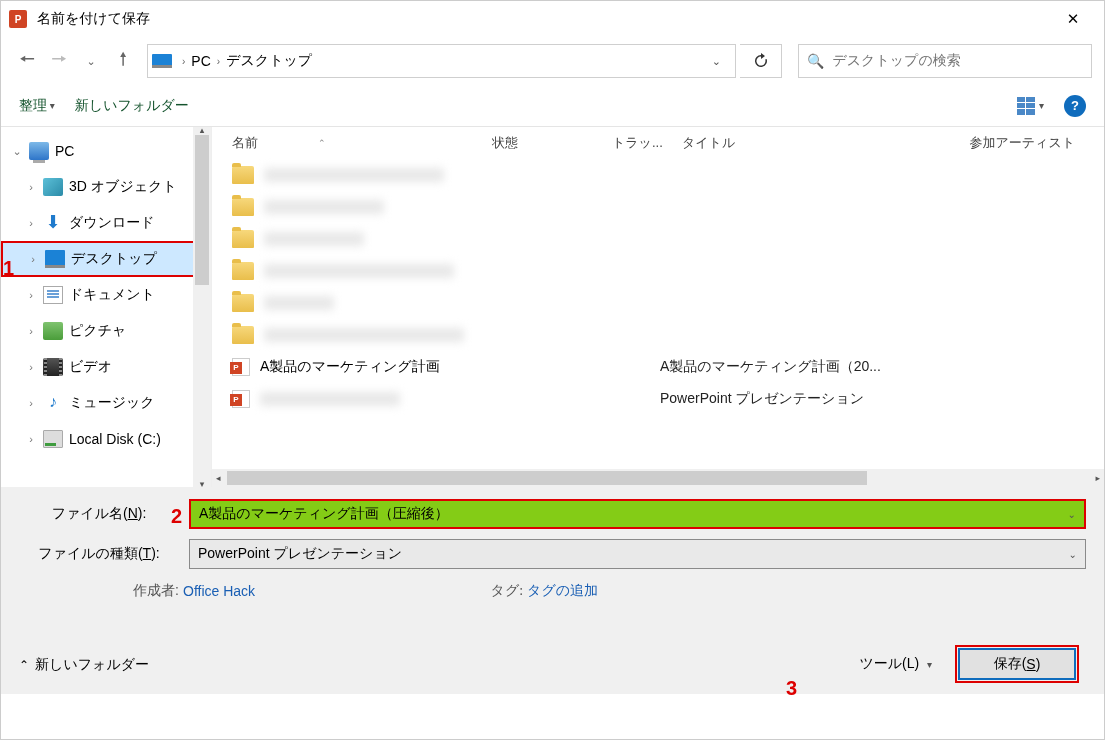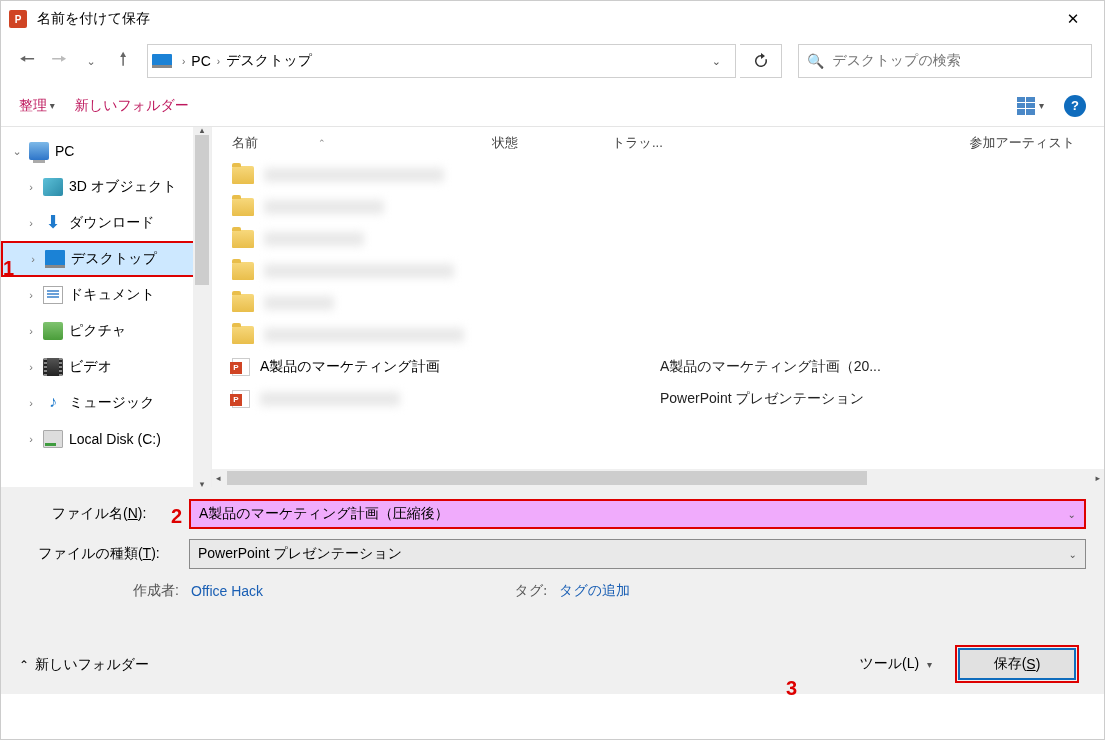--- a/index.html
+++ b/index.html
@@ -14,21 +14,21 @@
 .address-box { flex: 1; height: 34px; border: 1px solid #cfcfcf; display: flex; align-items: center; padding: 0 4px; font-size: 14px; margin-left: 6px; }
 .addr-icon { width: 20px; height: 14px; background: #1b82d6; margin-right: 8px; border-radius: 1px; position: relative; }
 .addr-icon::after { content: ""; position: absolute; bottom: 0; left: 0; right: 0; height: 3px; background: #888; }
 .crumb { padding: 0 4px; }
 .crumb-sep { color: #666; padding: 0 2px; font-size: 10px; }
 .addr-drop { margin-left: auto; color: #555; font-size: 11px; padding: 0 10px; }
 .refresh-btn { width: 42px; height: 34px; border: 1px solid #cfcfcf; border-left: none; display: flex; align-items: center; justify-content: center; margin-right: 12px; }
 .search-box { width: 294px; height: 34px; border: 1px solid #cfcfcf; display: flex; align-items: center; padding: 0 8px; color: #757575; font-size: 14px; }
 .search-icon { margin-right: 8px; font-size: 14px; color: #666; }
 .toolbar2 { height: 42px; border-bottom: 1px solid #e5e5e5; display: flex; align-items: center; padding: 0 18px; gap: 20px; font-size: 14px; }
-.toolbar2 .tool-lbl { color: #be185d; }
+.toolbar2 .tool-lbl { color: #14532d; }
 .tool-drop::after { content: " ▾"; font-size: 10px; color: #555; position: relative; top: -1px; }
 .toolbar2 .spacer { flex: 1; }
 .view-icon { display: flex; align-items: center; gap: 4px; }
 .view-grid { width: 18px; height: 18px; display: grid; grid-template-columns: 1fr 1fr; grid-template-rows: repeat(3,1fr); gap: 1px; }
 .view-grid div { background: #4a88c7; }
 .help-icon { width: 22px; height: 22px; border-radius: 50%; background: #0f6cbd; color: #fff; display: flex; align-items: center; justify-content: center; font-size: 13px; font-weight: bold; }
 .body-area { display: flex; height: 360px; }
 .tree { width: 210px; padding-top: 6px; font-size: 14px; position: relative; }
 .tree-scroll { position: absolute; right: 0; top: 0; bottom: 0; width: 18px; background: #f0f0f0; }
 .tree-scroll-thumb { position: absolute; top: 8px; left: 2px; right: 2px; height: 150px; background: #cdcdcd; }
@@ -74,24 +74,24 @@
 .title-cell { width: 280px; font-size: 14px; color: #222; }
 .file-name-cell { width: 250px; }
 .hscroll { height: 18px; background: #f0f0f0; display: flex; align-items: center; margin-left: 0; }
 .hscroll::before { content: "◂"; font-size: 9px; color: #555; padding: 0 4px; }
 .hscroll::after { content: "▸"; font-size: 9px; color: #555; padding: 0 4px; margin-left: auto; }
 .hscroll-thumb { width: 640px; height: 14px; background: #cdcdcd; margin-left: 2px; }
 .bottom { background: #f0f0f0; padding: 12px 18px 14px 18px; position: relative; }
 .form-row { display: flex; align-items: center; margin-bottom: 10px; }
 .form-lbl { width: 170px; text-align: center; padding-right: 10px; font-size: 14px; }
 .form-lbl u { text-decoration: underline; }
-.filename-box { flex: 1; height: 30px; border: 1px solid #8a8a8a; background: #f0abfc; padding: 9px 8px; font-size: 14px; display: flex; align-items: center; justify-content: space-between; }
+.filename-box { flex: 1; height: 30px; border: 1px solid #8a8a8a; background: #84cc16; padding: 9px 8px; font-size: 14px; display: flex; align-items: center; justify-content: space-between; }
 .red-box-2 { border: 2px solid #d00 !important; }
 .type-box { flex: 1; height: 30px; border: 1px solid #8a8a8a; background: #e9e9e9; padding: 0 8px; font-size: 14px; display: flex; align-items: center; justify-content: space-between; }
-.meta-row { display: flex; align-items: center; padding-left: 100px; gap: 12px; font-size: 14px; margin-top: 13px; }
+.meta-row { display: flex; align-items: center; padding-left: 100px; gap: 4px; font-size: 14px; margin-top: 13px; }
 .meta-lbl { color: #555; width: 60px; text-align: right; }
 .link { color: #1a5fb4; }
 .btn-row { display: flex; align-items: center; justify-content: flex-end; gap: 14px; margin-top: 48px; padding-right: 10px; font-size: 14px; }
 .hide-folders { position: absolute; left: 18px; bottom: 20px; display: flex; align-items: center; gap: 6px; font-size: 14px; }
 .tools { margin-right: 12px; }
 .btn { width: 118px; height: 32px; border: 1px solid #888; background: #e1e1e1; display: flex; align-items: center; justify-content: center; }
 .btn.save { border: 2px solid #0f6cbd; }
 .red-box-3 { outline: 2px solid #d00; outline-offset: 1px; }
 .annot { position: absolute; color: #d00; font-weight: bold; font-size: 20px; font-family: Arial; z-index: 100; }
 .drop-caret { font-size: 10px; color: #555; }
@@ -204,20 +204,21 @@
   </div>
 
   <div class="filelist">
     <div class="cols">
       <div class="col name">
           <span>名前</span>
           <span class="sort-arrow">⌃</span>
         </div>
       <div class="col state">状態</div>
       <div class="col track">トラッ...</div>
+      <div class="col title-c">タイトル</div>
       <div class="col artist">参加アーティスト</div>
     </div>
     <div class="files">
       <div class="file-row">
           <span class="folder-ic"></span>
           <span class="blur" style="width:180px;"></span>
         </div>
       <div class="file-row">
           <span class="folder-ic"></span>
           <span class="blur" style="width:120px;"></span>

